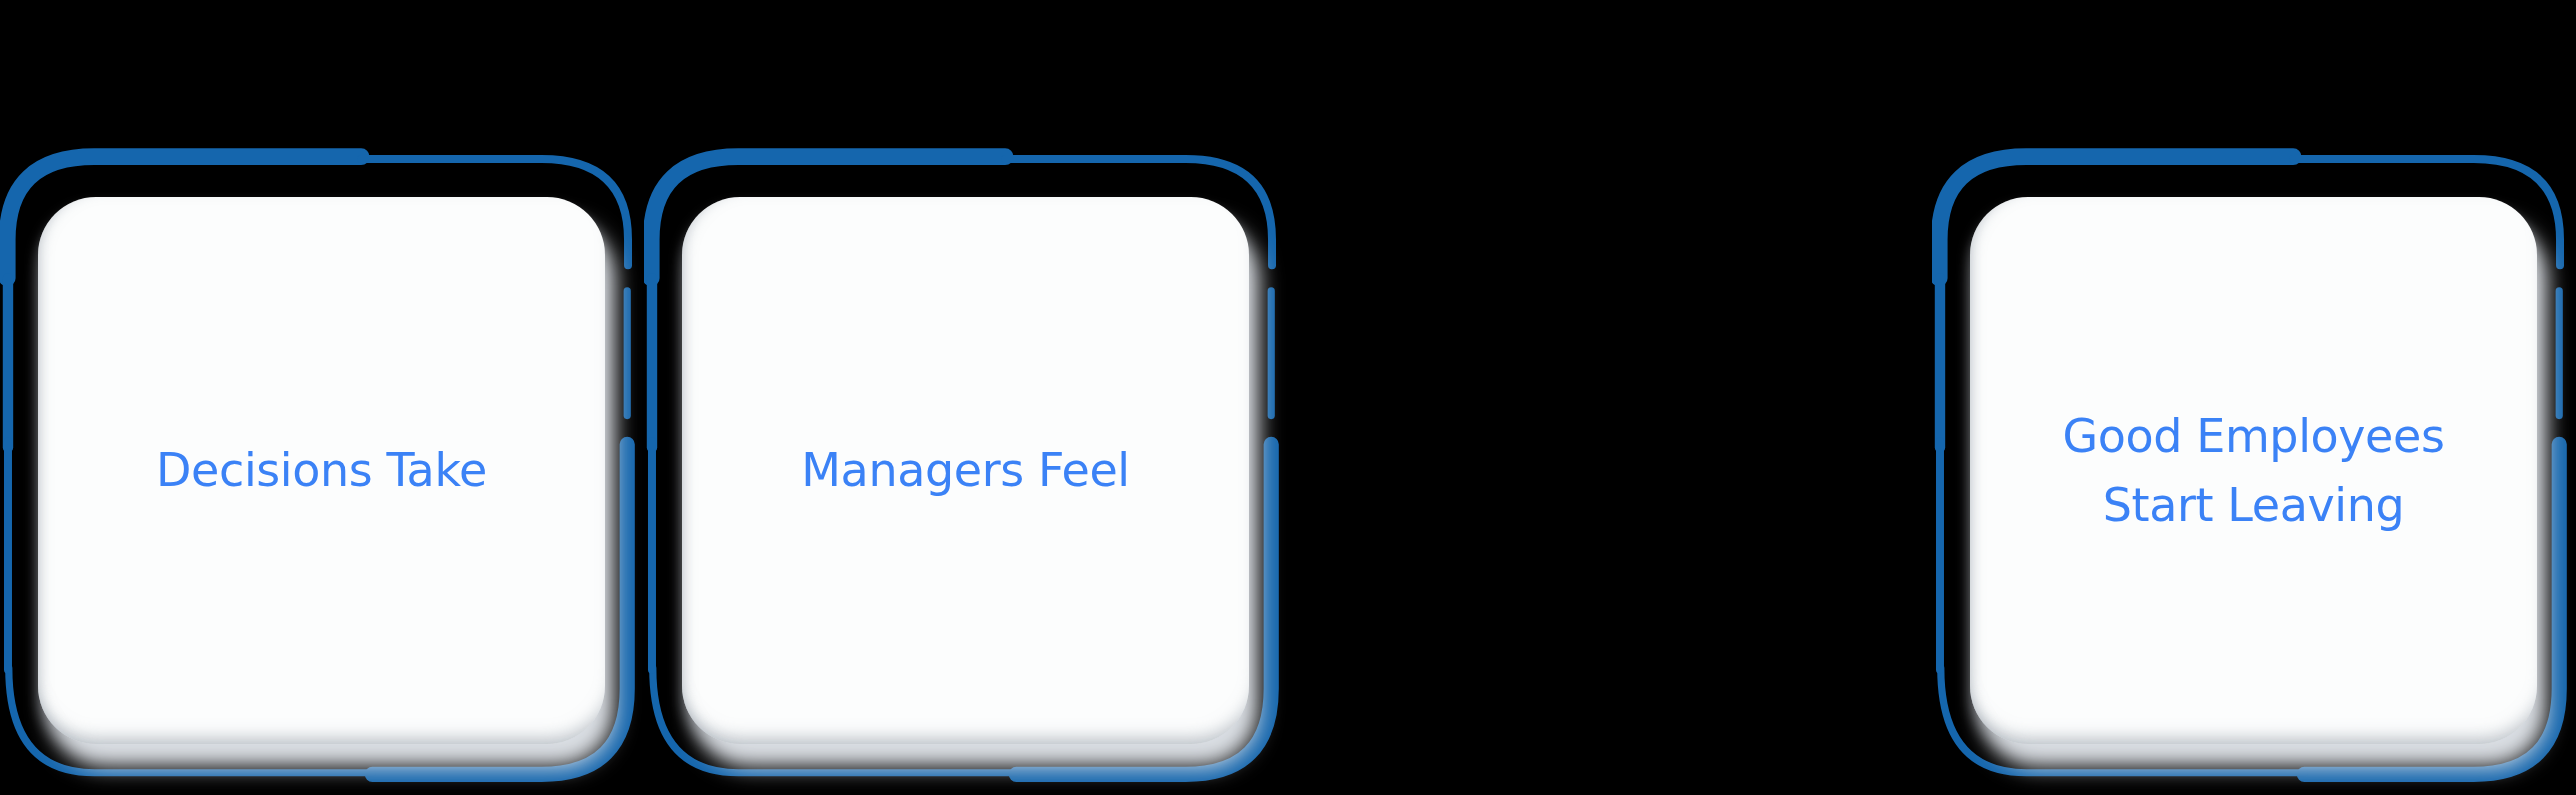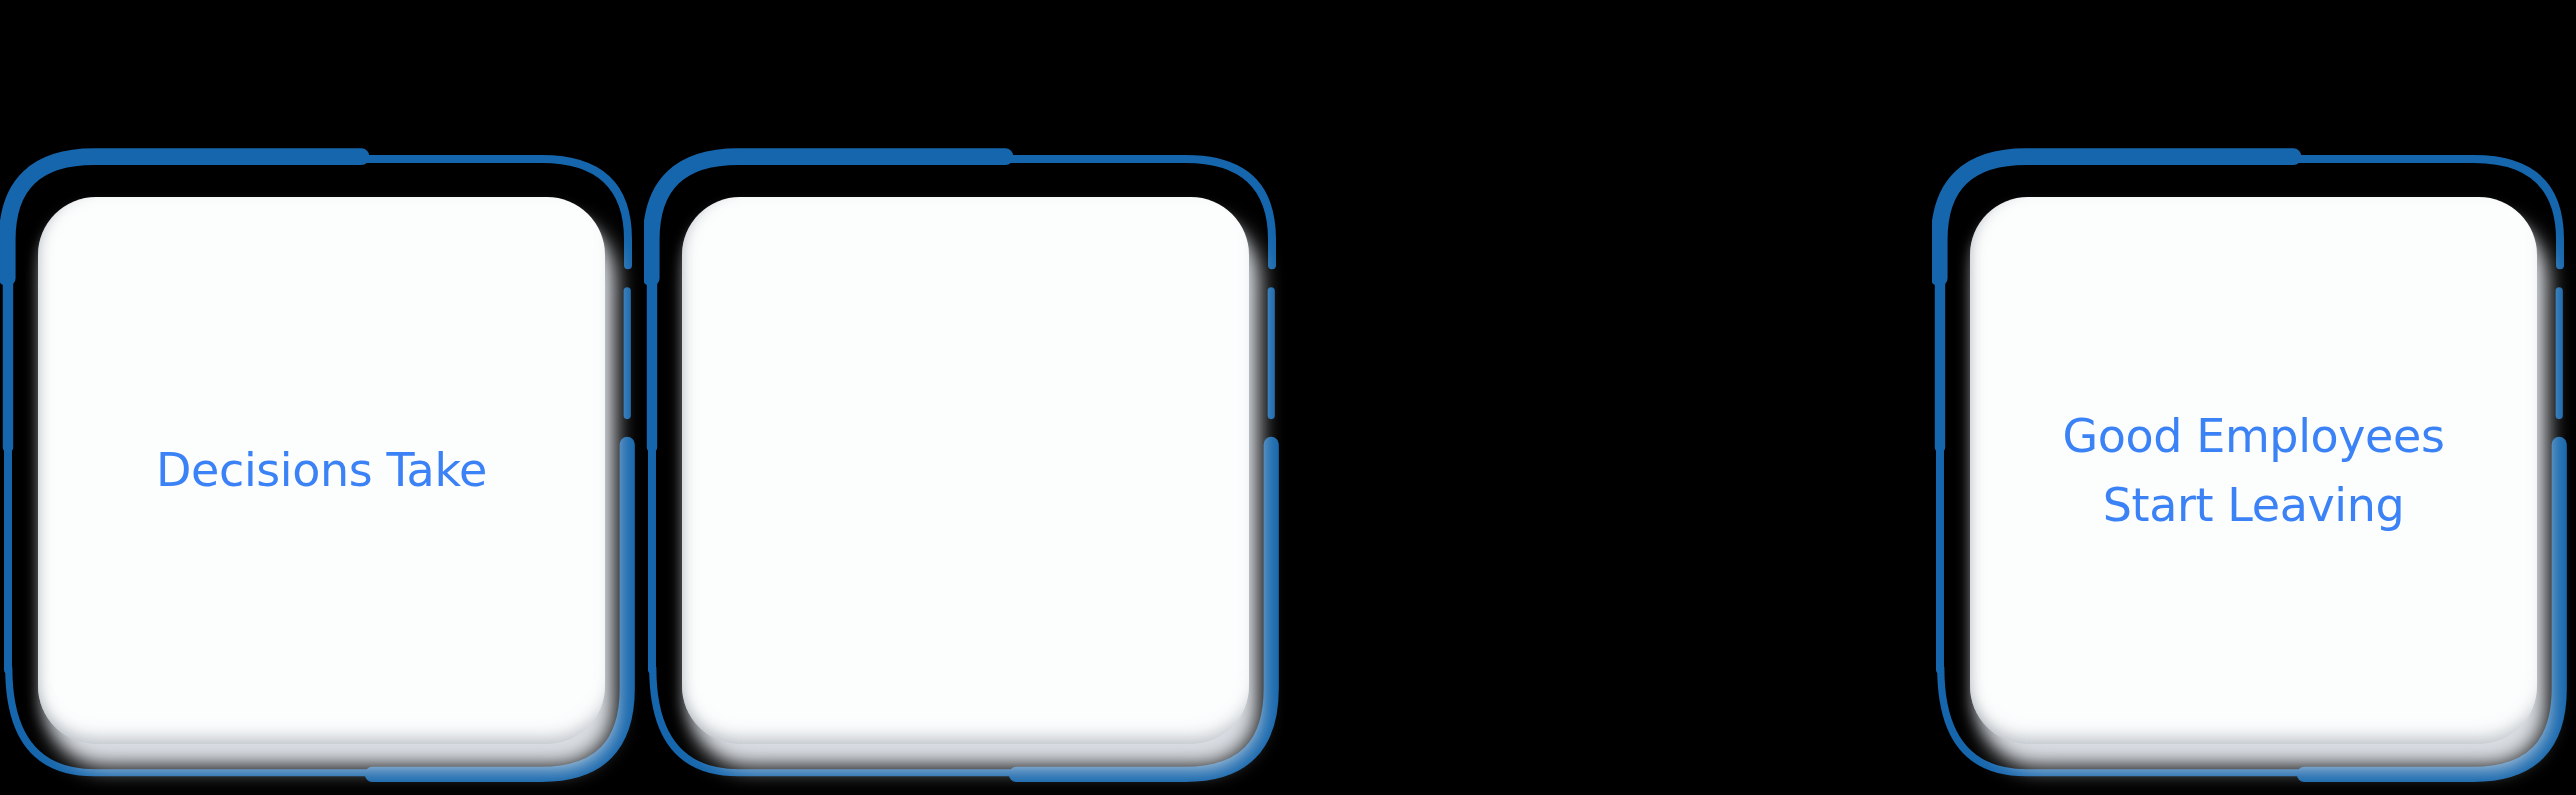--- a/index.html
+++ b/index.html
@@ -82,20 +82,21 @@
       <path d="M 9 348 L 9 300 Q 9 196 118 196 L 452 196" stroke-width="21"></path>
       <path d="M 452 199 L 678 199 Q 786 199 786 300 L 786 332" stroke-width="10"></path>
       <path d="M 785 364 L 785 520" stroke-width="9"></path>
       <path d="M 785 556 L 785 862 Q 785 969 678 969 L 466 969" stroke-width="19"></path>
       <path d="M 466 967 L 118 967 Q 11 967 11 836" stroke-width="9"></path>
       <path d="M 10 348 L 10 560" stroke-width="13"></path>
       <path d="M 10 552 L 10 838" stroke-width="10"></path>
     </svg>
     <div class="card">
       <div class="card-text">
+        <span>Managers Feel</span>
       </div>
     </div>
   </div>
 
 
   <div class="col" style="left:1932px">
     <svg class="sketch" viewBox="0 0 806 996" aria-hidden="true">
       <path d="M 9 348 L 9 300 Q 9 196 118 196 L 452 196" stroke-width="21"></path>
       <path d="M 452 199 L 678 199 Q 786 199 786 300 L 786 332" stroke-width="10"></path>
       <path d="M 785 364 L 785 520" stroke-width="9"></path>

